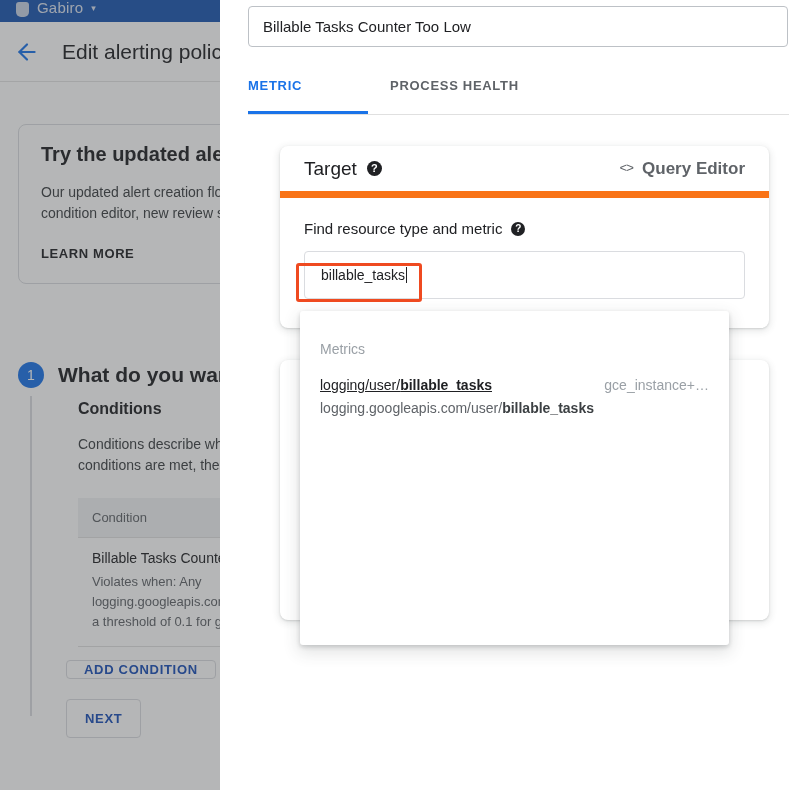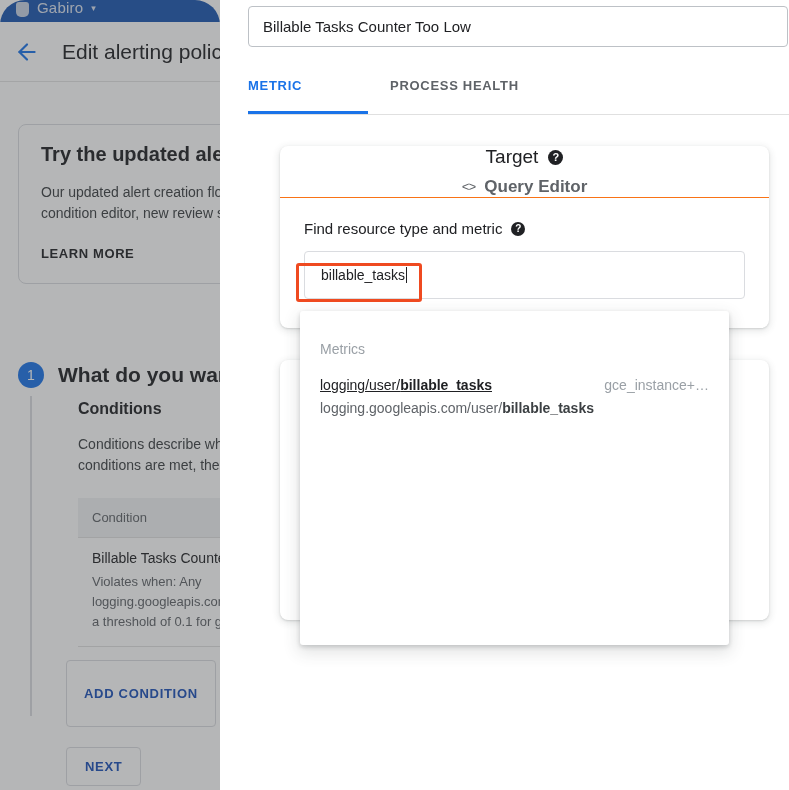--- a/index.html
+++ b/index.html
@@ -10,21 +10,20 @@
     overflow: hidden;
   }
   #root { position: relative; width: 789px; height: 790px; }
 
   
   #bg-app {
     position: absolute; left: 0; top: 0;
     width: 220px; height: 790px;
     overflow: hidden;
     background: #ffffff;
-    border-radius: 25px;
   }
   #bg-inner { position: relative; width: 790px; height: 790px; background:#fff; }
 
   .topbar {
     position: absolute; left: 0; top: 0; width: 790px; height: 22px;
     background: #1a56b0;
     display: flex; align-items: center; gap: 8px;
     padding: 0 16px;
   }
   .topbar-logo {
@@ -87,21 +86,21 @@
     font-size: 13px; color: #5f6368;
     border-bottom: 1px solid #e0e0e0;
   }
   .cond-row { padding: 12px 14px 14px 14px; border-bottom: 1px solid #e0e0e0; }
   .cond-name { font-size: 14px; color: #202124; margin-bottom: 6px; white-space: nowrap; }
   .cond-desc { font-size: 13px; color: #5f6368; line-height: 20px; white-space: nowrap; }
   .cond-btns { position: absolute; left: 66px; top: 660px; }
   .btn-cond {
     display: inline-block;
     border: 1px solid #dadce0; border-radius: 4px;
-    padding: 25px 17px; color: #1a4fb8; font-size: 13px; font-weight: bold;
+    padding: 1px 17px; color: #1a4fb8; font-size: 13px; font-weight: bold;
     letter-spacing: .7px; background: #fff; white-space: nowrap;
   }
   .btn-next { margin-top: 20px; padding: 11px 18px; }
 
   #bg-dim {
     position: absolute; left: 0; top: 0; width: 220px; height: 790px;
     background: rgba(60,64,67,0.38);
     pointer-events: none;
   }
 
@@ -136,24 +135,23 @@
   .tab-spacer-1 { width: 45px; }
   .tab-spacer-2 { width: 43px; }
 
   .card {
     position: absolute; background: #fff;
     border-radius: 8px;
     box-shadow: 0 1px 2px rgba(60,64,67,.18), 0 2px 6px 2px rgba(60,64,67,.10);
   }
   #target-card { left: 60px; top: 146px; width: 489px; height: 182px; }
   .card-head {
-    height: 52px; display: flex; align-items: center;
-    padding: 0 24px; border-bottom: 1px solid #f97316;
+    height: 52px; display: flex; 
+    padding: 0 24px; border-bottom: 7px solid #f97316;
     justify-content: space-between;
-    flex-direction: column;
   }
   .card-head-left { display: flex; align-items: center; gap: 10px; }
   .card-title { font-size: 19px; color: #202124; }
   .help-dot {
     width: 15px; height: 15px; border-radius: 50%; background: #202124;
     color: #fff; font-size: 11px; font-weight: bold;
     display: flex; align-items: center; justify-content: center;
     line-height: 1;
   }
   .help-dot.small { width: 14px; height: 14px; font-size: 10px; }

